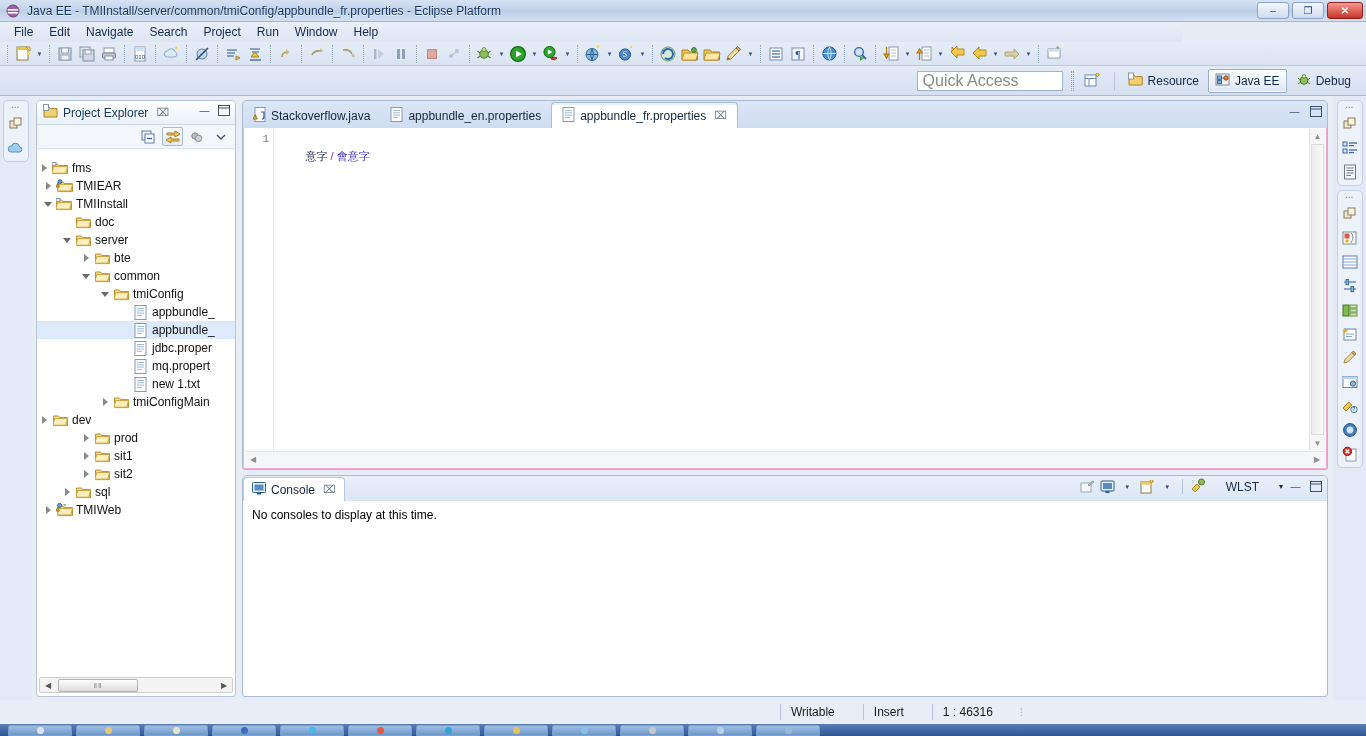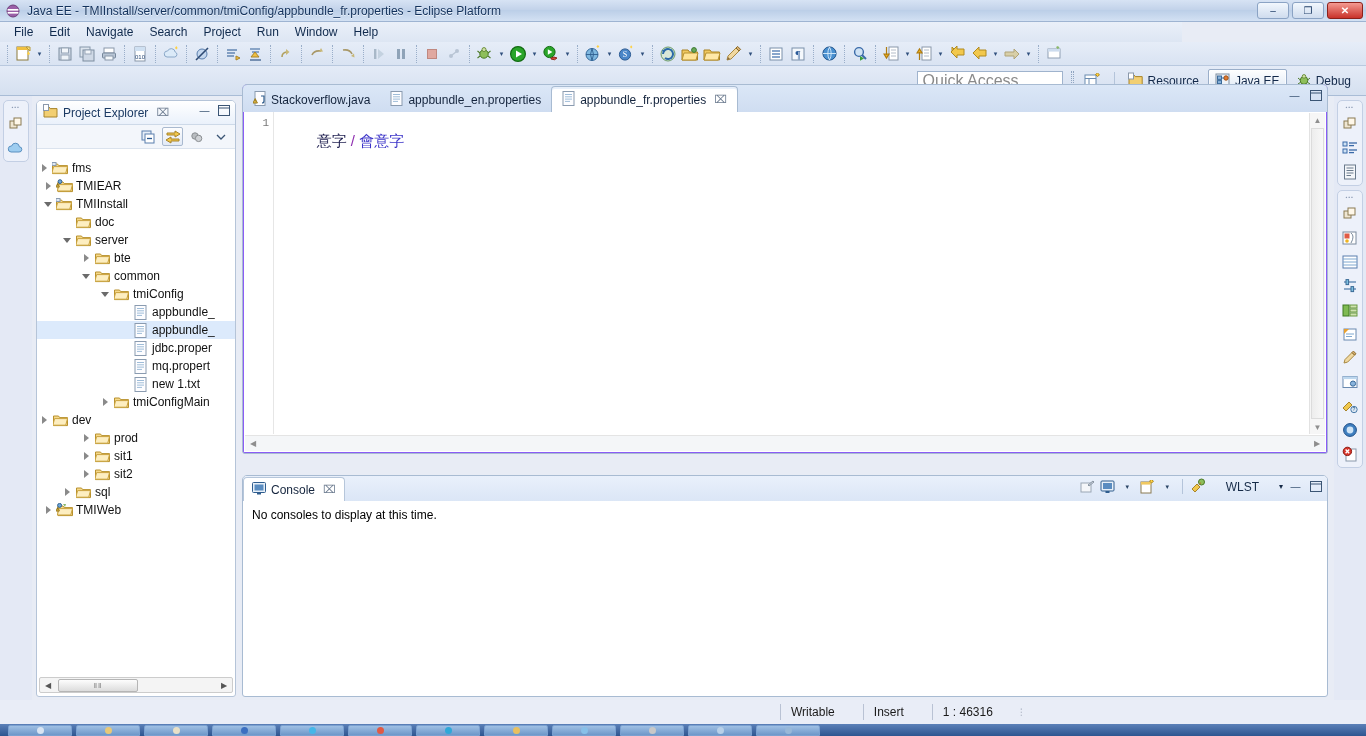--- a/index.html
+++ b/index.html
@@ -140,22 +140,22 @@
   .hs-thumb {
     width:80px; height:13px; margin-left:2px;
     background:linear-gradient(to bottom,#fdfdfd,#dcdcdc);
     border:1px solid #b5b5b5; border-radius:2px;
     display:flex; align-items:center; justify-content:center; letter-spacing:1px;
     font-size:8px; color:#7a7a7a;
   }
 
   
   .editor {
-    position:absolute; left:242px; top:84px; width:1086px; height:370px;
-    background:#8b5cf6; border:1px solid #a8bbd2; border-radius:5px 5px 3px 3px;
+    position:absolute; left:242px; top:100px; width:1086px; height:370px;
+    background:#f9a8d4; border:1px solid #a8bbd2; border-radius:5px 5px 3px 3px;
   }
   .etabs {
     height:27px; display:flex; align-items:flex-end;
     background: linear-gradient(to bottom,#dbe7f7,#cfddf1);
     border-radius:4px 4px 0 0;
     position:relative;
   }
   .etab {
     height:25px; display:flex; align-items:center; gap:5px; padding:0 10px;
     font-size:12px; color:#14243d; white-space:nowrap;
@@ -167,21 +167,21 @@
   }
   .etab-close { font-size:11px; color:#6d7c90; margin-left:3px; }
   .etabs-right { position:absolute; right:4px; top:3px; display:flex; gap:6px; align-items:center; }
   .ebody { position:absolute; left:1px; right:1px; top:27px; bottom:1px; background:#fff; }
   .gutter {
     position:absolute; left:0; top:0; width:30px; bottom:18px;
     background:#fff; border-right:1px solid #e6e6e6;
   }
   .lineno { text-align:right; padding-right:4px; font-family:"Liberation Mono", monospace; font-size:11px; color:#787878; line-height:17px; padding-top:3px;}
   .codearea { position:absolute; left:31px; right:18px; top:0; bottom:18px; padding-top:3px; }
-  .codeline { line-height:17px; font-family:"Liberation Sans", sans-serif; font-size:15px; white-space:pre; }
+  .codeline { line-height:17px; font-family:"Liberation Sans", sans-serif; font-size:11px; white-space:pre; }
   .tok-dark { color:#1d1d4e; }
   .tok-sep { color:#8f2fb0; }
   .tok-blue { color:#3b33c8; }
   .vscroll {
     position:absolute; right:1px; top:1px; width:16px; bottom:18px;
     background:#f6f6f6; border-left:1px solid #e2e2e2;
     display:flex; flex-direction:column; justify-content:space-between; align-items:center;
   }
   .vs-arrow { width:14px; height:14px; display:flex; align-items:center; justify-content:center; font-size:8px; color:#8e8e8e; }
   .vs-track {

